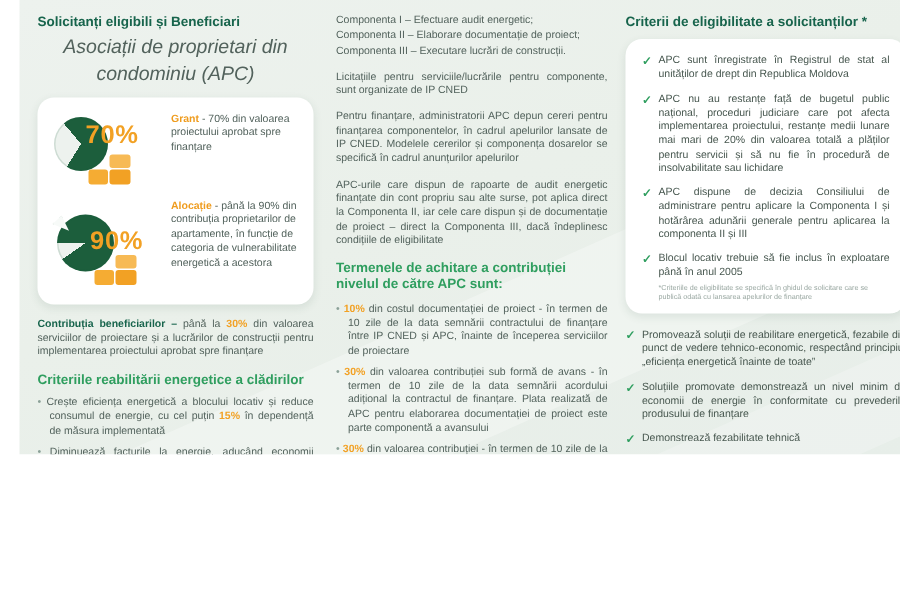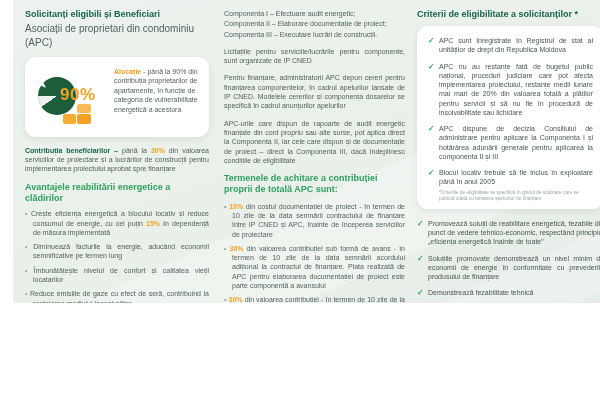--- a/index.html
+++ b/index.html
@@ -58,62 +58,74 @@
 </style>
 </head>
 <body>
 
 <div class="page">
   <div class="band band1"></div>
   <div class="band band2"></div>
 
   <div class="col col-left">
     <h3 class="h-dark mb2">Solicitanți eligibili și Beneficiari</h3>
-    <p class="mb8" style="font-size:10px;text-align:left;">Asociații de proprietari din condominiu (APC)</p>
+    <p class="mb8" style="font-size:13px;text-align:center;font-style:italic;">Asociații de proprietari din condominiu (APC)</p>
 
 
     <div class="card fin-card">
+      <div class="card-row">
+        <div class="pie-group">
+          <div class="pie pie70"></div>
+          <div class="big-pct pct70">70%</div>
+          <svg class="stacks stacks70" width="32" height="22" viewBox="0 0 32 22">
+            <rect x="15" y="1" width="14" height="9" rx="2" fill="#F7BA55"></rect>
+            <rect x="15" y="11" width="14" height="10" rx="2" fill="#F2A124"></rect>
+            <rect x="1" y="11" width="13" height="10" rx="2" fill="#F5AC33"></rect>
+          </svg>
+        </div>
+        <p class="card-text"><span class="lead-orange">Grant</span><span> - 70% din valoarea proiectului aprobat spre finanțare</span></p>
+      </div>
       <div class="card-row" style="margin-bottom:0;">
         <div class="pie-group tall">
           <div class="pie pie90">
               <div class="wedge"></div>
             </div>
           <div class="big-pct pct90">90%</div>
           <svg class="stacks stacks90" width="32" height="22" viewBox="0 0 32 22">
             <rect x="15" y="1" width="14" height="9" rx="2" fill="#F7BA55"></rect>
             <rect x="15" y="11" width="14" height="10" rx="2" fill="#F2A124"></rect>
             <rect x="1" y="11" width="13" height="10" rx="2" fill="#F5AC33"></rect>
           </svg>
         </div>
         <p class="card-text"><span class="lead-orange">Alocație</span><span> - până la 90% din contribuția proprietarilor de apartamente, în funcție de categoria de vulnerabilitate energetică a acestora</span></p>
       </div>
     </div>
 
     <p class="mb8"><span class="lead-dark">Contribuția beneficiarilor – </span><span>până la </span><span class="pct-orange">30%</span><span> din valoarea serviciilor de proiectare și a lucrărilor de construcții pentru implementarea proiectului aprobat spre finanțare</span></p>
 
-    <h3 class="h-bright" style="margin-bottom:5px;">Avantajele reabilitării energetice a clădirilor</h3>
+    <h3 class="h-bright" style="margin-bottom:5px;">Criteriile reabilitării energetice a clădirilor</h3>
 
     <div>
       <p class="bullet-item"><span class="dot">•</span> <span>Crește eficiența energetică a blocului locativ și reduce consumul de energie, cu cel puțin </span><span class="pct-orange">15%</span><span> în dependență de măsura implementată</span></p>
       <p class="bullet-item"><span class="dot">•</span> <span>Diminuează facturile la energie, aducând economii semnificative pe termen lung</span></p>
       <p class="bullet-item"><span class="dot">•</span> <span>Îmbunătățește nivelul de confort și calitatea vieții locatarilor</span></p>
       <p class="bullet-item"><span class="dot">•</span> <span>Reduce emisiile de gaze cu efect de seră, contribuind la protejarea mediului înconjurător</span></p>
       <p class="bullet-item"><span class="dot">•</span> <span>Crește valoarea și costul apartamentelor, făcându-le mai atractive pe piața imobiliară</span></p>
     </div>
   </div>
 
   <div class="col col-mid">
     <p style="margin-bottom:1px;">Componenta I – Efectuare audit energetic;</p>
     <p style="margin-bottom:1px;">Componenta II – Elaborare documentație de proiect;</p>
     <p class="mb8">Componenta III – Executare lucrări de construcții.</p>
     <p class="mb8">Licitațiile pentru serviciile/lucrările pentru componente, sunt organizate de IP CNED</p>
     <p class="mb8">Pentru finanțare, administratorii APC depun cereri pentru finanțarea componentelor, în cadrul apelurilor lansate de IP CNED. Modelele cererilor și componența dosarelor se specifică în cadrul anunțurilor apelurilor</p>
     <p class="mb8">APC-urile care dispun de rapoarte de audit energetic finanțate din cont propriu sau alte surse, pot aplica direct la Componenta II, iar cele care dispun și de documentație de proiect – direct la Componenta III, dacă îndeplinesc condițiile de eligibilitate</p>
 
-    <h3 class="h-bright s2-title">Termenele de achitare a contribuției proprii de totală APC sunt:</h3>
+    <h3 class="h-bright s2-title">Termenele de achitare a contribuției nivelul de către APC sunt:</h3>
 
     <div>
       <p class="bullet-item"><span class="dot">•</span> <span class="pct-orange">10%</span><span> din costul documentației de proiect - în termen de 10 zile de la data semnării contractului de finanțare între IP CNED și APC, înainte de începerea serviciilor de proiectare</span></p>
       <p class="bullet-item"><span class="dot">•</span> <span class="pct-orange">30%</span><span> din valoarea contribuției sub formă de avans - în termen de 10 zile de la data semnării acordului adițional la contractul de finanțare. Plata realizată de APC pentru elaborarea documentației de proiect este parte componentă a avansului</span></p>
       <p class="bullet-item"><span class="dot">•</span> <span class="pct-orange">30%</span><span> din valoarea contribuției - în termen de 10 zile de la data semnării procesului - verbal de recepție la terminarea lucrărilor</span></p>
       <p class="bullet-item"><span class="dot">•</span> <span class="pct-orange">40%</span><span> din valoarea contribuției - forfetar sau în decurs de cel mult 2 ani de la data semnării procesului-verbal de recepție la terminarea lucrărilor</span></p>
     </div>
 
     <p>Cheltuielile pentru auditul energetic sunt suportate de IP CNED</p>
   </div>

